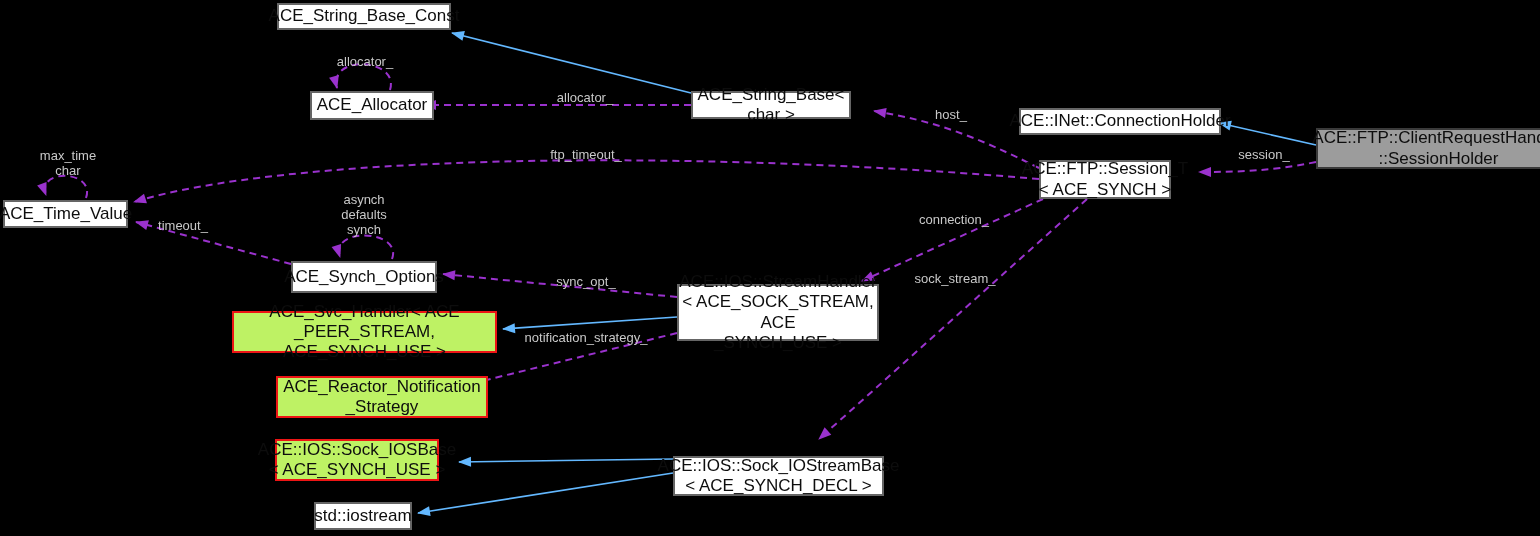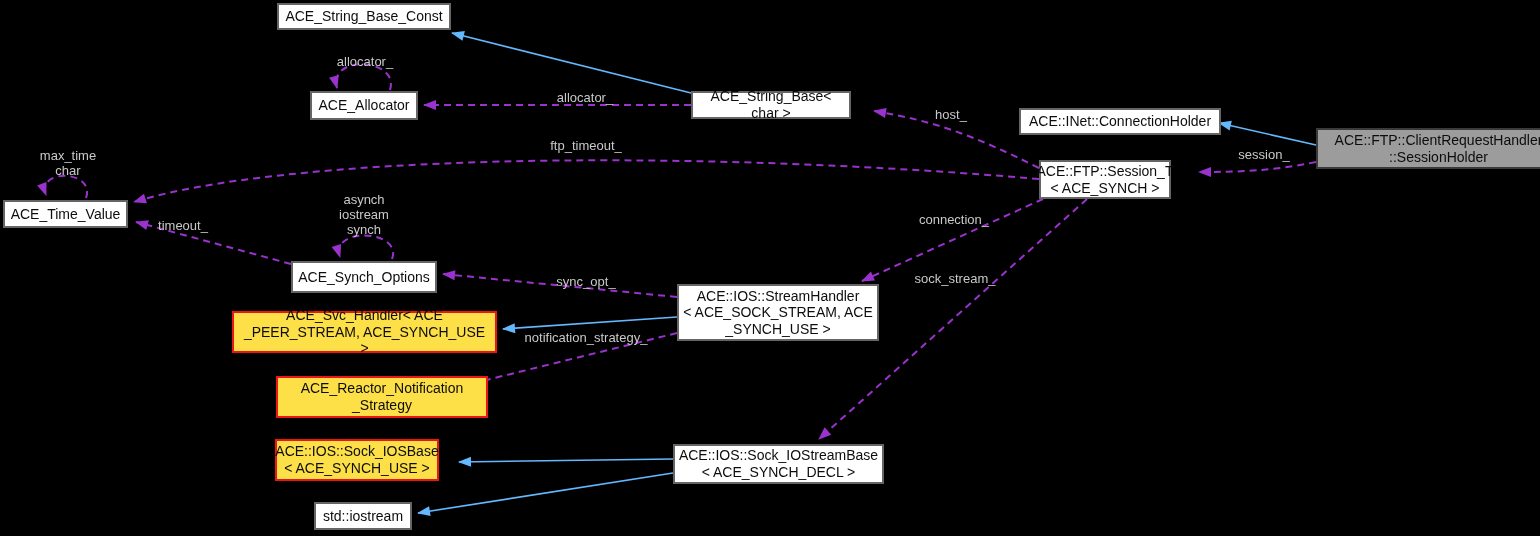--- a/index.html
+++ b/index.html
@@ -9,26 +9,26 @@
     background:#000;
     font-family:"Liberation Sans", sans-serif;
     overflow:hidden;
   }
   .edges{position:absolute;left:0;top:0;}
   .node{
     position:absolute;
     display:flex;align-items:center;justify-content:center;
     text-align:center;white-space:pre-line;
     background:#fff;border:2px solid #656565;color:#0d0d0d;
-    font-size:14px;line-height:1.18;
+    font-size:17px;line-height:1.18;
     box-sizing:border-box;padding:0 4px;
     cursor:pointer;z-index:2;
   }
   .node--focus{background:#9c9c9c;border-color:#3a3a3a;cursor:default;}
-  .node--trunc{background:#fde047;border-color:#ed1515;}
+  .node--trunc{background:#bef264;border-color:#ed1515;}
   .elabel{
     position:absolute;transform:translateX(-50%);
     color:#c9c9c9;font-size:13px;line-height:15px;
     text-align:center;white-space:pre-line;z-index:1;
   }
 </style>
 </head>
 <body>
 
 <div class="canvas">
@@ -58,21 +58,21 @@
     <path d="M392,259 C403,230 330,226 340,257" stroke="#9a32cd" stroke-width="2" stroke-dasharray="7,5" fill="none" marker-end="url(#ap)"></path>
     <path d="M677,297 L443,274" stroke="#9a32cd" stroke-width="2" stroke-dasharray="7,5" fill="none" marker-end="url(#ap)"></path>
     <path d="M677,333 L458,387" stroke="#9a32cd" stroke-width="2" stroke-dasharray="7,5" fill="none" marker-end="url(#ap)"></path>
     <path d="M1043,199 L862,281" stroke="#9a32cd" stroke-width="2" stroke-dasharray="7,5" fill="none" marker-end="url(#ap)"></path>
     <path d="M1087,199 L819,439" stroke="#9a32cd" stroke-width="2" stroke-dasharray="7,5" fill="none" marker-end="url(#ap)"></path>
     <path d="M1316,162 C1272,171 1240,172 1199,172" stroke="#9a32cd" stroke-width="2" stroke-dasharray="7,5" fill="none" marker-end="url(#ap)"></path>
   </svg>
 
   <div class="node" style="left:277px;top:3px;width:174px;height:27px">ACE_String_Base_Const</div>
 
-  <div class="node" style="left:310px;top:91px;width:108px;height:29px">ACE_Allocator</div>
+  <div class="node" style="left:310px;top:91px;width:124px;height:29px">ACE_Allocator</div>
 
   <div class="node" style="left:691px;top:91px;width:160px;height:28px">ACE_String_Base&lt; char &gt;</div>
 
   <div class="node" style="left:1019px;top:108px;width:202px;height:27px">ACE::INet::ConnectionHolder</div>
 
   <div class="node" style="left:1039px;top:160px;width:132px;height:39px">ACE::FTP::Session_T
 &lt; ACE_SYNCH &gt;</div>
 
   <div class="node node--focus" style="left:1316px;top:128px;width:245px;height:41px">ACE::FTP::ClientRequestHandler
 ::SessionHolder</div>
@@ -89,40 +89,40 @@
 _PEER_STREAM, ACE_SYNCH_USE &gt;</div>
 
   <div class="node node--trunc" style="left:276px;top:376px;width:212px;height:42px">ACE_Reactor_Notification
 _Strategy</div>
 
   <div class="node node--trunc" style="left:275px;top:439px;width:164px;height:42px">ACE::IOS::Sock_IOSBase
 &lt; ACE_SYNCH_USE &gt;</div>
 
   <div class="node" style="left:314px;top:502px;width:98px;height:28px">std::iostream</div>
 
-  <div class="node" style="left:673px;top:444px;width:211px;height:40px">ACE::IOS::Sock_IOStreamBase
+  <div class="node" style="left:673px;top:456px;width:211px;height:40px">ACE::IOS::Sock_IOStreamBase
 &lt; ACE_SYNCH_DECL &gt;</div>
 
   <div class="elabel" style="left:365px;top:54px">allocator_</div>
 
   <div class="elabel" style="left:585px;top:90px">allocator_</div>
 
   <div class="elabel" style="left:951px;top:107px">host_</div>
 
-  <div class="elabel" style="left:586px;top:138px">ftp_timeout_</div>
+  <div class="elabel" style="left:586px;top:147px">ftp_timeout_</div>
 
   <div class="elabel" style="left:1264px;top:147px">session_</div>
 
   <div class="elabel" style="left:68px;top:148px">max_time
 char</div>
 
   <div class="elabel" style="left:183px;top:218px">timeout_</div>
 
   <div class="elabel" style="left:364px;top:192px">asynch
-iostream
+defaults
 synch</div>
 
   <div class="elabel" style="left:586px;top:274px">sync_opt_</div>
 
   <div class="elabel" style="left:586px;top:330px">notification_strategy_</div>
 
   <div class="elabel" style="left:954px;top:212px">connection_</div>
 
   <div class="elabel" style="left:955px;top:271px">sock_stream_</div>
 

